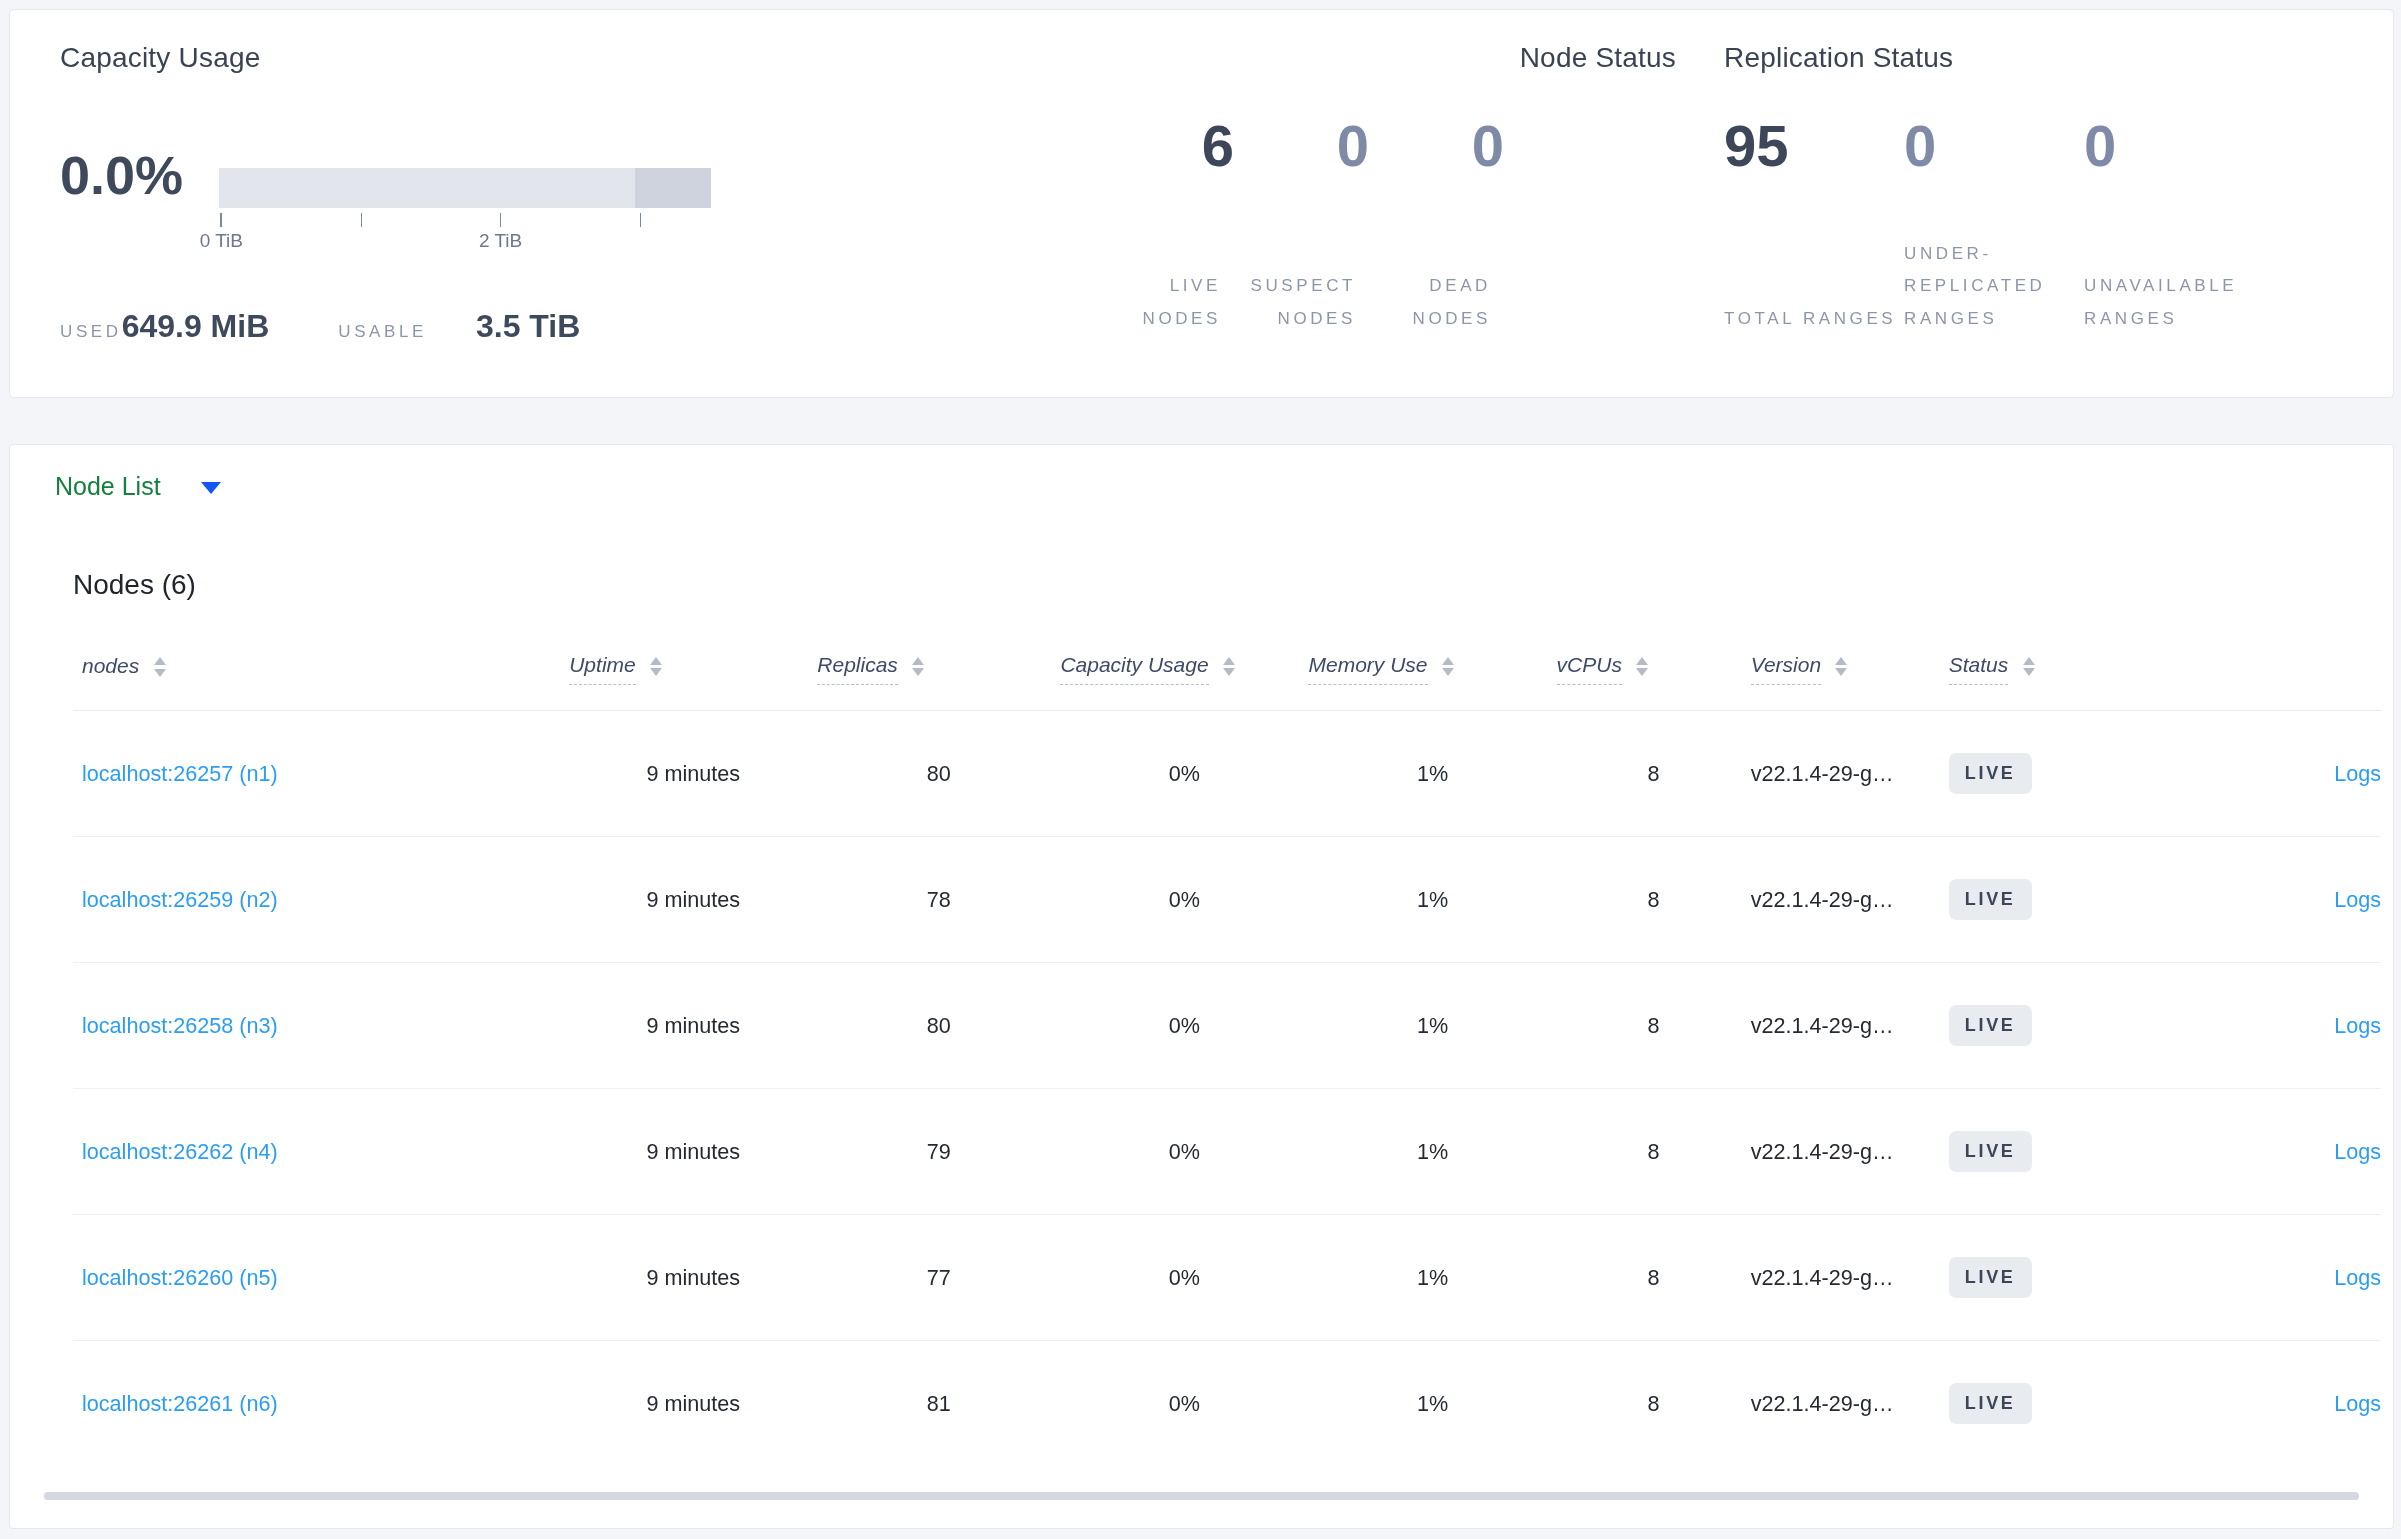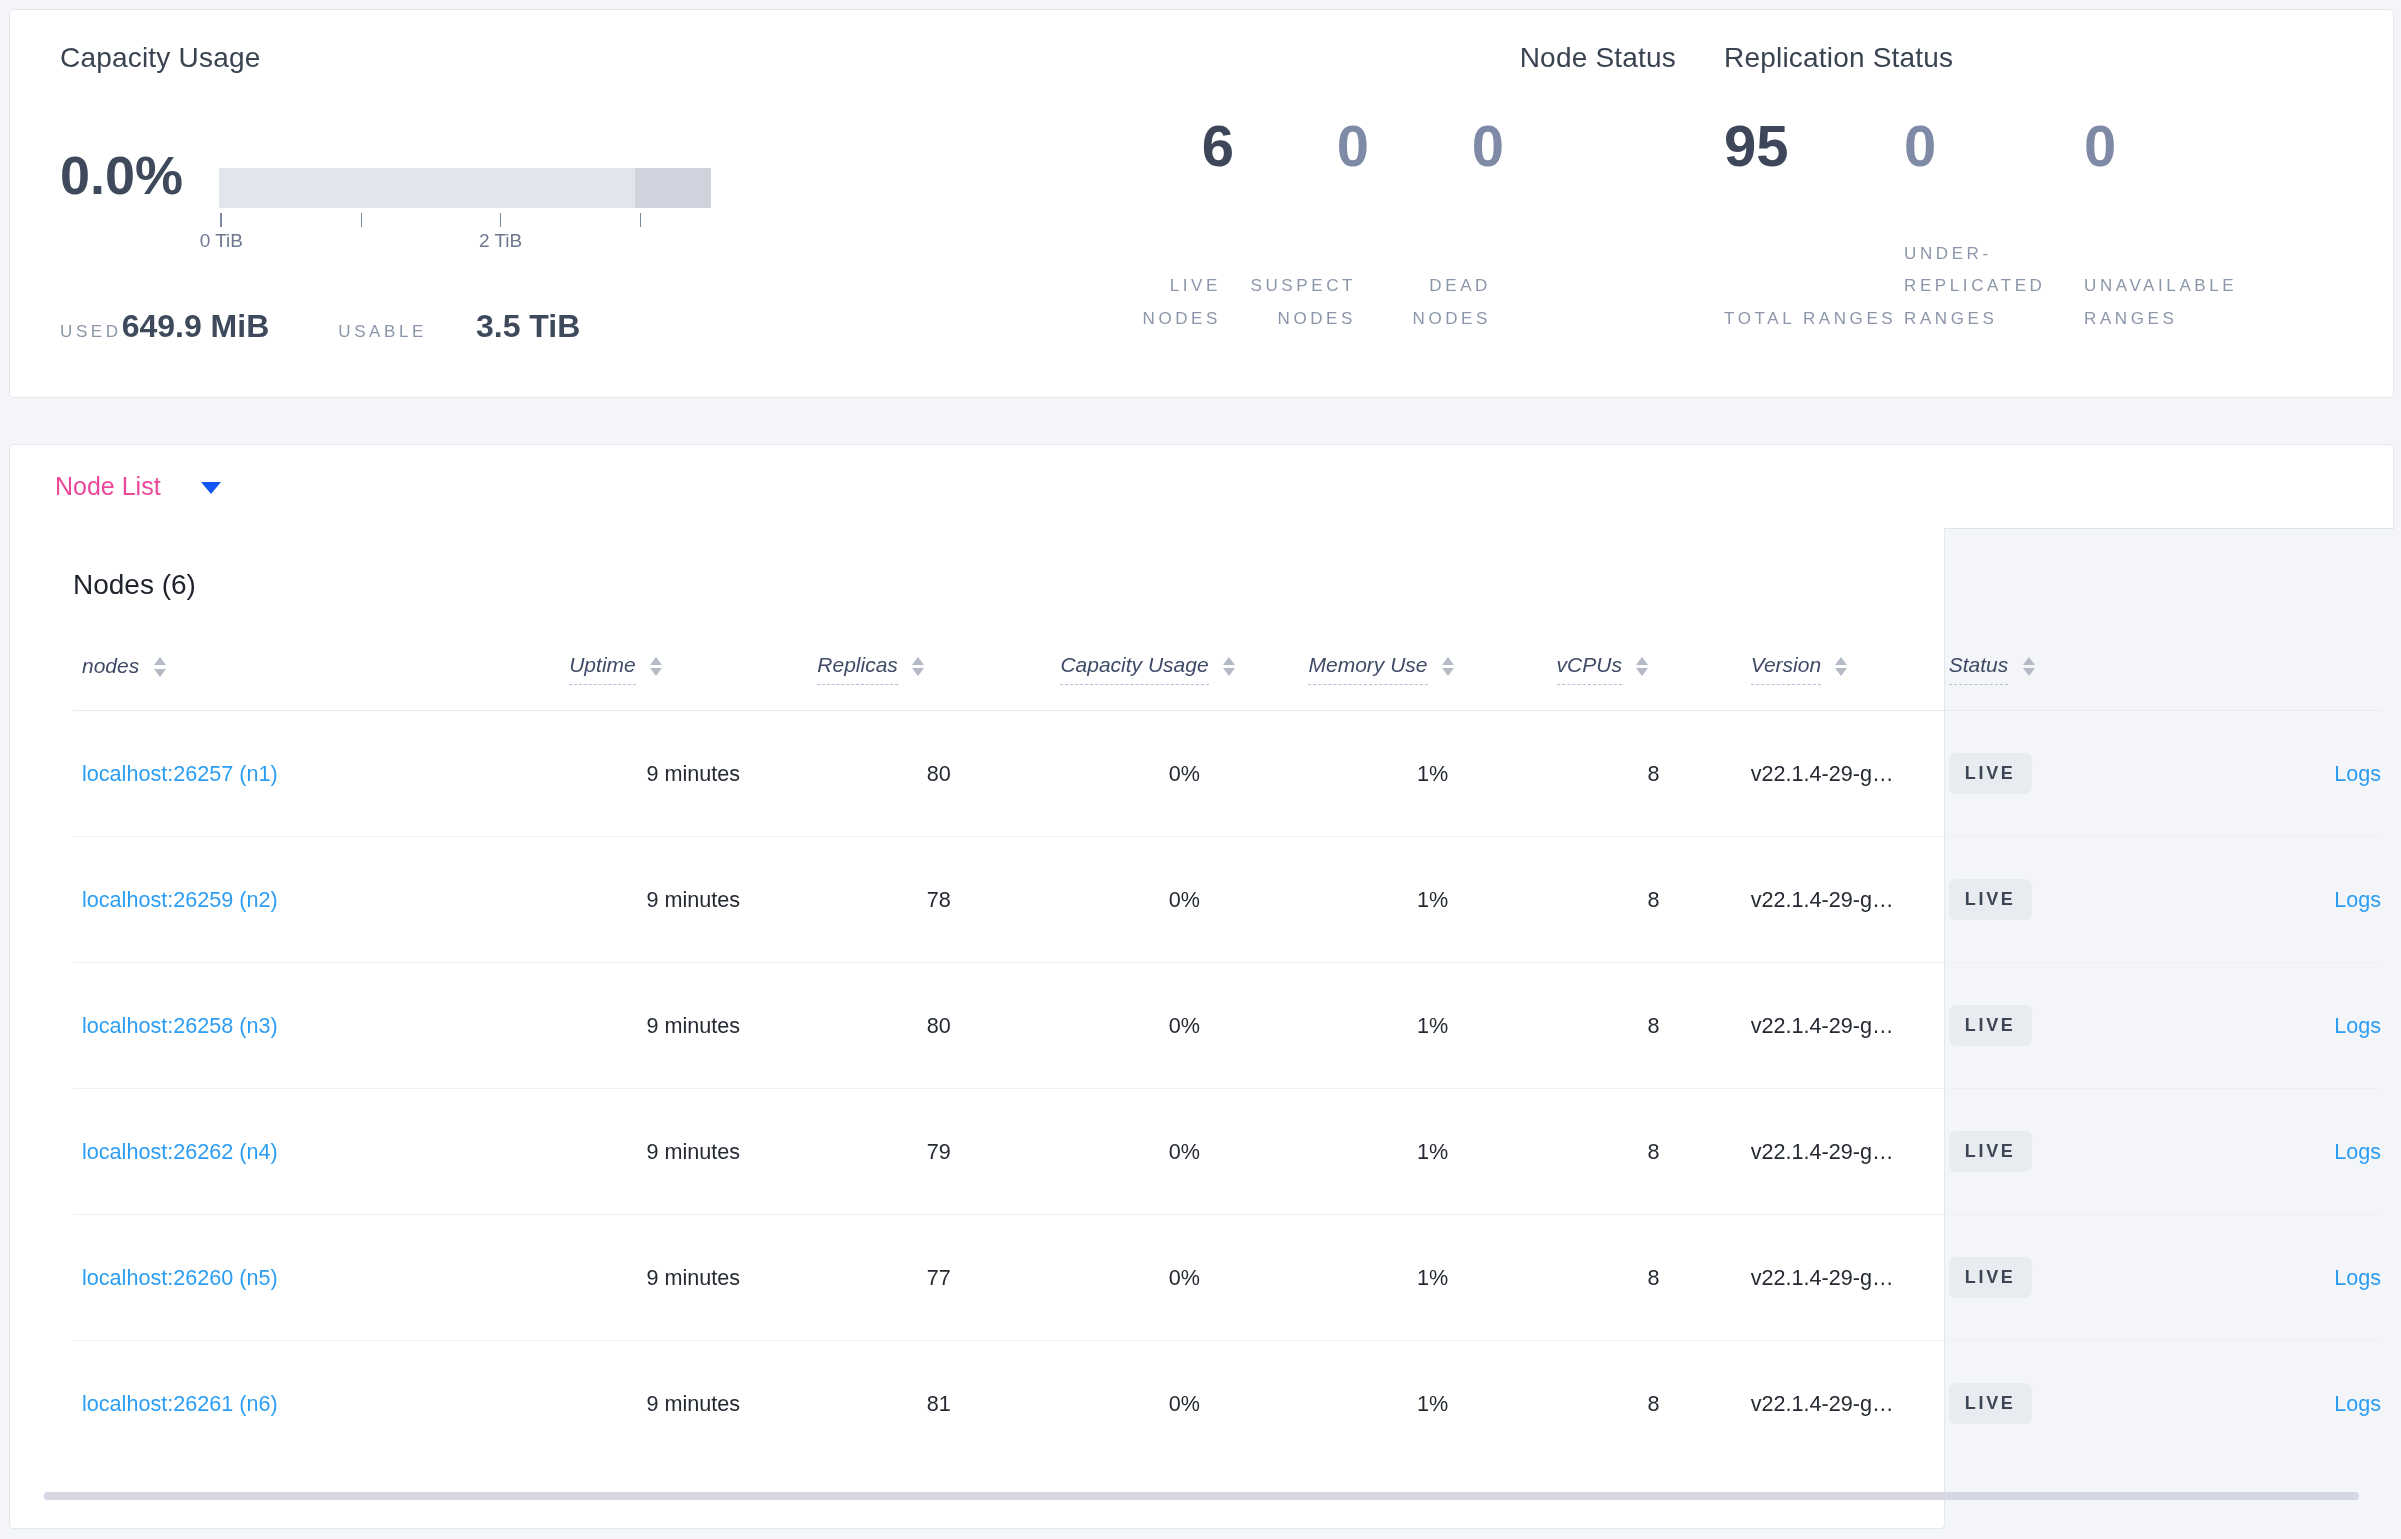--- a/index.html
+++ b/index.html
@@ -47,25 +47,25 @@
   #node-status-panel .stat { width:135px; }
   #node-status-panel .stat-label { max-width:122px; }
 
   #replication-panel { left:1714px; width:568px; }
   #replication-panel .stat { width:180px; }
   #replication-panel .stat-label { max-width:185px; }
 
   
   #selector-bar { left:9px; top:444px; width:2385px; height:85px; border-radius:4.5px 4.5px 0 0; border-bottom:1.8px solid #e0e3ea; display:flex; align-items:center; padding-left:45px; }
   .selector { display:flex; align-items:center; cursor:pointer; }
-  .selector-label { font-size:25px; font-weight:500; color:#ec4899; }
+  .selector-label { font-size:25px; font-weight:500; color:#15803d; }
   .caret-down { width:0; height:0; border-left:10px solid transparent; border-right:10px solid transparent; border-top:12.6px solid #1356f5; margin-left:40px; margin-top:3.6px; }
 
   
-  #table-card { left:9px; top:528px; width:1936px; height:1001px; border-top:none; border-radius:0 0 4.5px 4.5px; }
+  #table-card { left:9px; top:528px; width:2385px; height:1001px; border-top:none; border-radius:0 0 4.5px 4.5px; }
   .table-title { font-size:28px; font-weight:500; color:#20252d; padding:41px 0 0 45px; }
   table { border-collapse:collapse; table-layout:fixed; width:2308px; margin:52px 32px 0 45px; }
   th { text-align:left; vertical-align:bottom; font-size:21px; font-weight:500; color:#3e4a66; padding:0 0 25px 0; border-bottom:1.8px solid #e8eaef; white-space:nowrap; }
   th .th-inner { display:inline-flex; align-items:center;font-style:italic; }
   .th-label { padding-bottom:7.2px; }
   .th-label.tip { border-bottom:1.8px dashed #b3bed6; }
   .sort-icon { display:inline-flex; flex-direction:column; align-items:center; margin-left:14.4px; margin-bottom:5.4px; }
   .sort-up { width:0; height:0; border-left:6.3px solid transparent; border-right:6.3px solid transparent; border-bottom:8px solid #b4bac6; margin-bottom:3.6px; }
   .sort-down { width:0; height:0; border-left:6.3px solid transparent; border-right:6.3px solid transparent; border-top:8px solid #b4bac6; }
   td { height:126px; font-size:21.6px; color:#242932; border-bottom:1.8px solid #edeff3; white-space:nowrap; }

